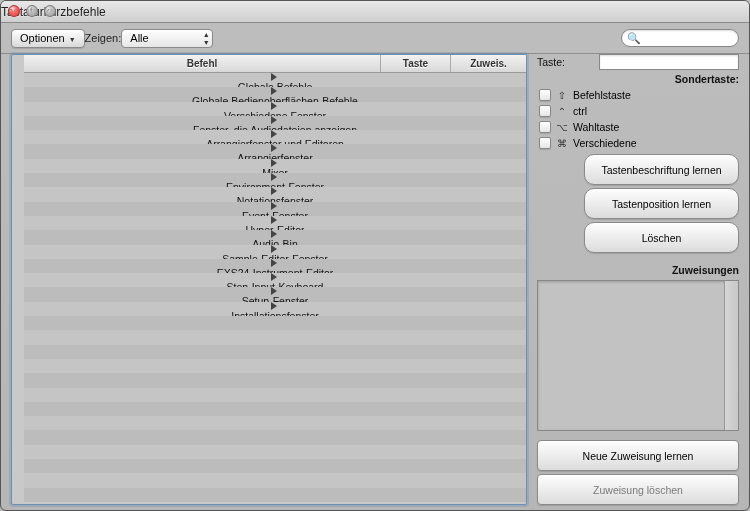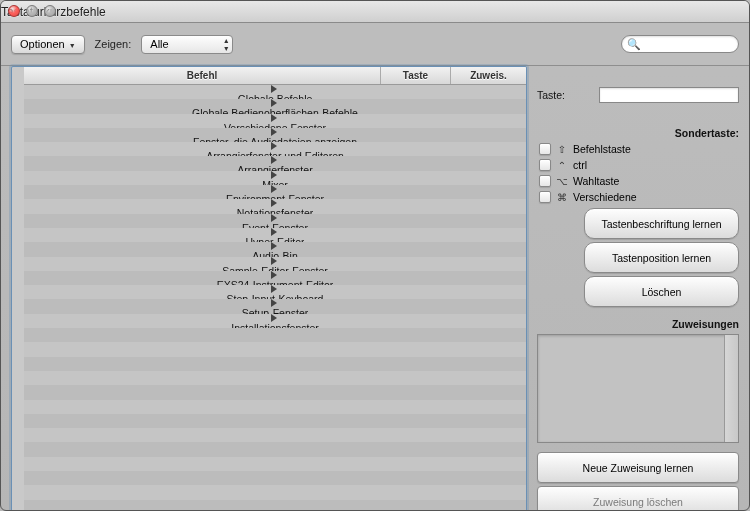--- a/index.html
+++ b/index.html
@@ -9,21 +9,21 @@
   
   .titlebar { height: 22px; background: linear-gradient(#e8e8e8,#cfcfcf); border-bottom:1px solid #8a8a8a; position:relative; display:flex; align-items:center; }
   .traffic { position:absolute; left:7px; top:4px; display:flex; gap:6px; }
   .traffic .dot { width:12px; height:12px; border-radius:50%; border:1px solid #888; }
   .dot.red { background: radial-gradient(circle at 35% 30%, #fff6, #ff605c 45%, #de4c46); border-color:#a33; }
   .dot.yel { background: radial-gradient(circle at 35% 30%, #fff6, #b8b8b8 45%, #a0a0a0); border-color:#7a7a7a; }
   .dot.grn { background: radial-gradient(circle at 35% 30%, #fff6, #b8b8b8 45%, #a0a0a0); border-color:#7a7a7a; }
   .title { flex:1; font-size:12px; color:#222; font-weight:500; text-shadow:0 1px 0 #fff5; }
 
   
-  .toolbar { height: 43px; display:flex; align-items:center; padding:11px 10px; gap:10px; background:#bdbdbd; border-bottom:1px solid #8e8e8e; }
+  .toolbar { height: 31px; display:flex; align-items:center; padding:11px 10px; gap:0; background:#bdbdbd; border-bottom:1px solid #8e8e8e; }
   .btn { background: linear-gradient(#fefefe,#d9d9d9); border:1px solid #8a8a8a; border-radius:4px; height:19px; padding:0 8px; display:inline-flex; align-items:center; font-size:11px; box-shadow: 0 1px 0 #fff8 inset, 0 1px 1px #0002; cursor:pointer; }
   .btn .caret { margin-left:4px; }
   .caret::after { content:"▼"; font-size:7px; color:#333; }
   .lbl { font-size:11px; color:#222; }
   .select { background: linear-gradient(#fefefe,#e6e6e6); border:1px solid #8a8a8a; border-radius:4px; height:19px; min-width:92px; padding:0 18px 0 8px; display:inline-flex; align-items:center; font-size:11px; position:relative; cursor:pointer; }
   .select .arrows { position:absolute; right:4px; top:1px; font-size:8px; line-height:8px; color:#333; display:flex; flex-direction:column; }
   .spacer { flex:1; }
   .search { position:relative; }
   .search input { width:118px; height:18px; border-radius:9px; border:1px solid #888; background:#fff; padding:0 6px 0 20px; font-size:11px; outline:none; box-shadow: inset 0 1px 2px #0002; }
   .search .icon { position:absolute; left:6px; top:3px; font-size:11px; color:#777; }
@@ -44,21 +44,21 @@
   .tbody { flex:1; overflow:hidden; }
   .row { display:flex; align-items:center; height:14.3px; padding:0 4px; font-size:10.5px; color:#111;flex-direction:column; }
   .row:nth-child(odd) { background:#c5c5c5; }
   .row:nth-child(even) { background:#bcbcbc; }
   .triangle { width:0; height:0; border-top:4px solid transparent; border-bottom:4px solid transparent; border-left:6px solid #444; margin-right:5px; margin-left:3px; }
   .row .cmd { flex:1; white-space:nowrap; overflow:hidden; text-overflow:ellipsis; }
   .row .key { width:70px; }
   .row .assign { width:75px; }
 
   
-  .field-row { display:flex; align-items:center; margin:21px 0; gap:22px; }
+  .field-row { display:flex; align-items:center; margin:0 0; gap:22px; }
   .field-row .flbl { width:62px; text-align:left; font-size:10.5px; color:#111; }
   .field-row input[type=text] { flex:1; height:16px; border:1px solid #888; background:#fff; font-size:10px; padding:0 3px; box-shadow:inset 0 1px 2px #0002; }
   .section-lbl { font-size:10.5px; color:#111; font-weight:600; margin:3px 0 2px 0;text-align:right; }
   .chk-row { display:flex; align-items:center; gap:5px; height:16px; padding-left:2px; }
   .chk { width:12px; height:12px; border:1px solid #888; background:linear-gradient(#fff,#e6e6e6); border-radius:2px; box-shadow:inset 0 1px 0 #fff, 0 1px 1px #0002; cursor:pointer; }
   .mod { font-size:10px; color:#333; width:12px; display:inline-flex; justify-content:center; }
   .chk-label { font-size:10.5px; }
 
   .action-btn { display:block; width: 155px; margin-left:auto; margin-top:3px; height:31px; background:linear-gradient(#fefefe,#dcdcdc); border:1px solid #8a8a8a; border-radius:10px; font-size:10.5px; cursor:pointer; text-align:center; box-shadow:0 1px 0 #fff8 inset, 0 1px 1px #0002; }
 

